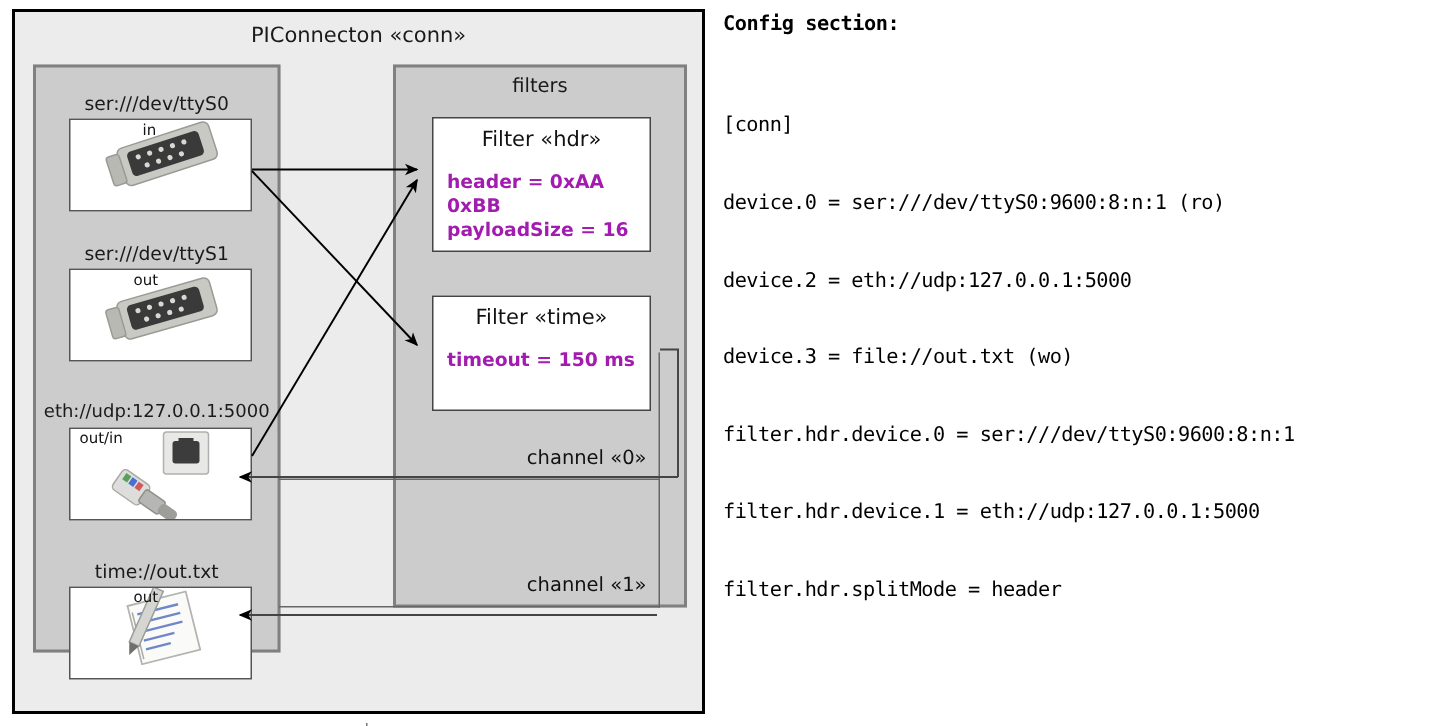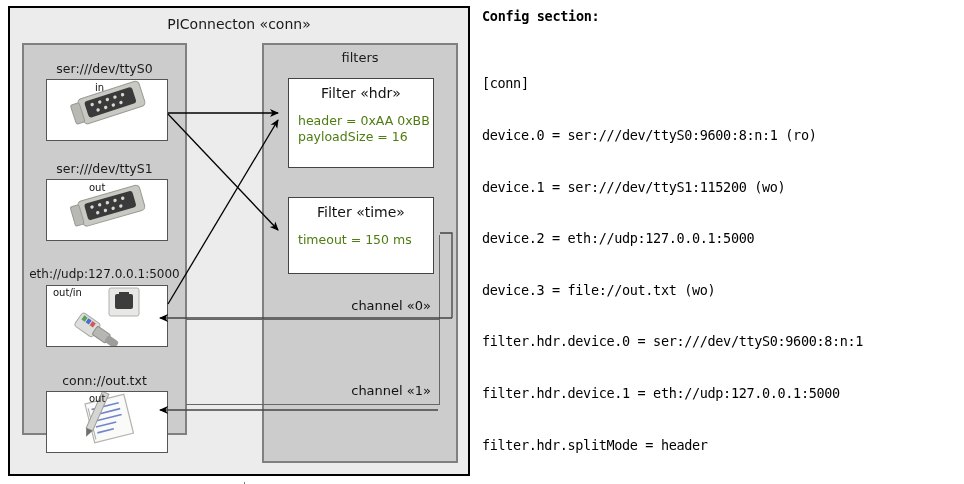--- a/index.html
+++ b/index.html
@@ -8,36 +8,36 @@
 
   
   #diagram{position:absolute;left:8px;top:6px;width:462px;height:470px;
            background:#ececec;border:2px solid #000;box-sizing:border-box;}
   .title{position:absolute;left:0;top:8px;width:100%;text-align:center;
          font-size:14px;color:#1a1a1a;}
 
   .panel{position:absolute;background:#cccccc;border:2px solid #808080;
          box-sizing:border-box;}
   #devices-panel{left:12px;top:35px;width:165px;height:392px;}
-  #filters-panel{left:252px;top:35px;width:196px;height:420px;}
+  #filters-panel{left:252px;top:35px;width:196px;height:362px;}
   .panel-title{position:absolute;left:0;top:5px;width:100%;text-align:center;
                font-size:13px;color:#1a1a1a;}
 
   .dev-label{position:absolute;width:100%;text-align:center;font-size:12.5px;
              color:#1a1a1a;left:0;}
   .dev-box{position:absolute;background:#ffffff;border:1.6px solid #555;
            box-sizing:border-box;}
   .dev-io{position:absolute;font-size:10px;color:#111;}
 
   .fbox{position:absolute;background:#ffffff;border:1.6px solid #444;
         box-sizing:border-box;}
   .fbox-title{position:absolute;left:0;top:6px;width:100%;text-align:center;
               font-size:14px;color:#111;}
-  .fbox-body{position:absolute;left:9px;font-size:12.5px;color:#4d7c0f;
-             line-height:16px;}
+  .fbox-body{position:absolute;left:9px;font-size:12.5px;color:#a21caf;
+             line-height:16px;font-weight:bold;}
 
   .chan-box{position:absolute;border:1.6px solid #666;box-sizing:border-box;
             background:transparent;}
   .chan-label{position:absolute;right:8px;font-size:13px;color:#111;}
 
   svg.overlay{position:absolute;left:0;top:0;width:462px;height:470px;
               pointer-events:none;}
 
   
   #config{position:absolute;left:482px;top:8px;width:478px;
@@ -119,21 +119,21 @@
             <rect x="0" y="0" width="22" height="16" rx="3" fill="#dddddb" stroke="#a9a9a6" stroke-width="1"></rect>
             <rect x="3" y="2" width="4" height="5" fill="#5aa05a"></rect>
             <rect x="8" y="2" width="4" height="5" fill="#4a6fd0"></rect>
             <rect x="13" y="2" width="4" height="5" fill="#d05a5a"></rect>
             <rect x="20" y="3" width="16" height="10" rx="2" fill="#b6b6b3" stroke="#8f8f8c" stroke-width="1"></rect>
             <rect x="34" y="4" width="13" height="8" rx="3" fill="#9d9d9a"></rect>
           </g>
         </svg>
       </div>
 
-      <div class="dev-label" style="top:328px;">conn://out.txt</div>
+      <div class="dev-label" style="top:328px;">time://out.txt</div>
       <div class="dev-box" style="left:22px;top:346px;width:122px;height:62px;">
         <div class="dev-io" style="left:42px;top:1px;">out</div>
         <svg width="120" height="60" viewBox="0 0 120 60">
           <g transform="translate(38,12) rotate(-14)">
             <rect x="0" y="0" width="40" height="40" fill="#fafaf8" stroke="#b3b3b0" stroke-width="1.2"></rect>
             <g stroke="#6f86c9" stroke-width="1.6">
               <line x1="5" y1="7" x2="33" y2="7"></line>
               <line x1="5" y1="13" x2="33" y2="13"></line>
               <line x1="5" y1="19" x2="33" y2="19"></line>
               <line x1="5" y1="25" x2="26" y2="25"></line>
@@ -205,21 +205,20 @@
     </svg>
 
     <div id="bottom-tick"></div>
   </div>
 
   <div id="config">
     <div id="config-heading">Config section:</div>
     <div id="config-lines">
       <div>[conn]</div>
       <div>device.0 = ser:///dev/ttyS0:9600:8:n:1 (ro)</div>
-      <div>device.1 = ser:///dev/ttyS1:115200 (wo)</div>
       <div>device.2 = eth://udp:127.0.0.1:5000</div>
       <div>device.3 = file://out.txt (wo)</div>
       <div>filter.hdr.device.0 = ser:///dev/ttyS0:9600:8:n:1</div>
       <div>filter.hdr.device.1 = eth://udp:127.0.0.1:5000</div>
       <div>filter.hdr.splitMode = header</div>
       
       
       
       
       

